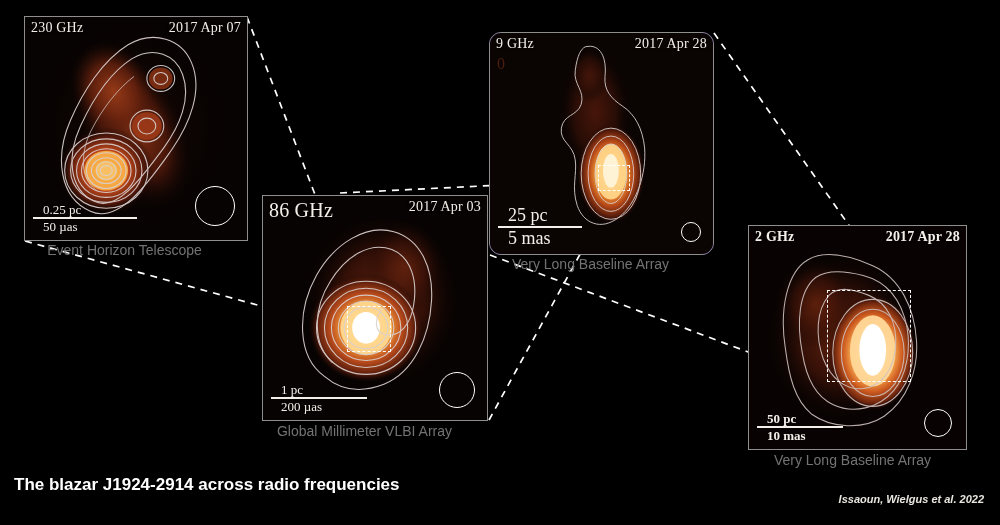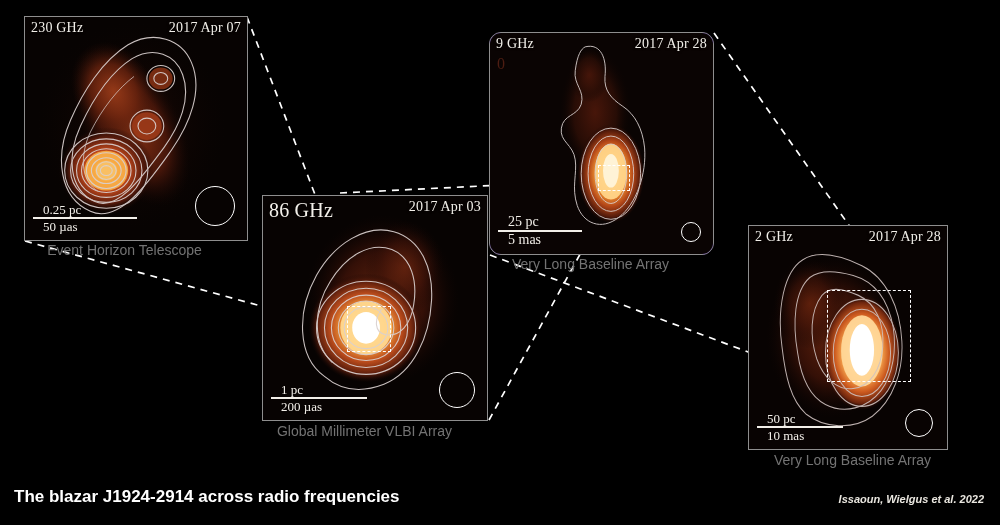--- a/index.html
+++ b/index.html
@@ -32,21 +32,21 @@
 
   
   .fovbox{position:absolute;border:1.5px dashed #ffffff;box-sizing:border-box;}
   .fovbox.small{border-width:1.5px;}
 
   
   .panel-label{position:absolute;color:#737373;font-family:"Liberation Sans",sans-serif;
                white-space:nowrap;text-align:center;}
 
   
-  #title{position:absolute;left:14px;bottom:18px;color:#ffffff;
+  #title{position:absolute;left:14px;bottom:30px;color:#ffffff;
          font-family:"Liberation Sans",sans-serif;font-weight:bold;font-size:17px;}
   #credit{position:absolute;right:16px;bottom:20px;color:#e9e6df;
           font-family:"Liberation Sans",sans-serif;font-style:italic;
           font-weight:bold;font-size:11px;}
 </style>
 </head>
 <body>
 
 <div id="stage">
 
@@ -236,31 +236,31 @@
         <ellipse cx="122" cy="142" rx="16" ry="30"></ellipse>
       </g>
     </svg>
 
     <div class="ann freq" style="font-size:14px;">9 GHz</div>
     <div class="ann date" style="font-size:14px;">2017 Apr 28</div>
     <div class="ghost-zero" style="top:22px;font-size:16px;">0</div>
 
     <div class="fovbox small" style="left:108px;top:132px;width:32px;height:26px;"></div>
 
-    <div class="scalebar" style="bottom:6px;font-size:14px;width:84px;">
+    <div class="scalebar" style="bottom:6px;font-size:18px;width:84px;">
       <div class="top">25 pc</div>
       <div class="rule"></div>
       <div class="bot">5 mas</div>
     </div>
 
     <div class="beam" style="right:12px;bottom:12px;width:18px;height:18px;"></div>
   </div>
   <div class="panel-label" style="left:466px;top:256px;width:249px;font-size:14px;">Very Long Baseline Array</div>
 
-  <div class="panel" style="left:748px;top:225px;width:200px;height:225px;">
+  <div class="panel" style="left:748px;top:225px;width:219px;height:225px;font-weight:bold;">
     <svg class="sky" viewBox="0 0 228 225" preserveAspectRatio="none">
       <defs>
         <radialGradient id="g4core" cx="0.5" cy="0.5" r="0.5">
           <stop offset="0%" stop-color="#ffffff"></stop>
           <stop offset="26%" stop-color="#fff0cd"></stop>
           <stop offset="46%" stop-color="#fbb055"></stop>
           <stop offset="68%" stop-color="#cd5a1f"></stop>
           <stop offset="88%" stop-color="#6b240d"></stop>
           <stop offset="100%" stop-color="#1d0805" stop-opacity="0"></stop>
         </radialGradient>

